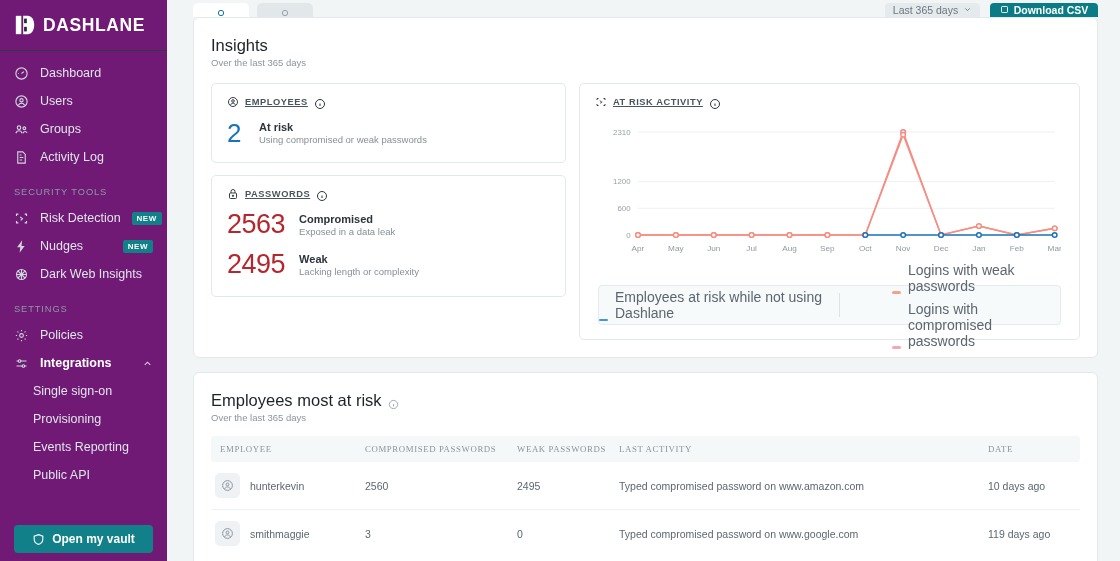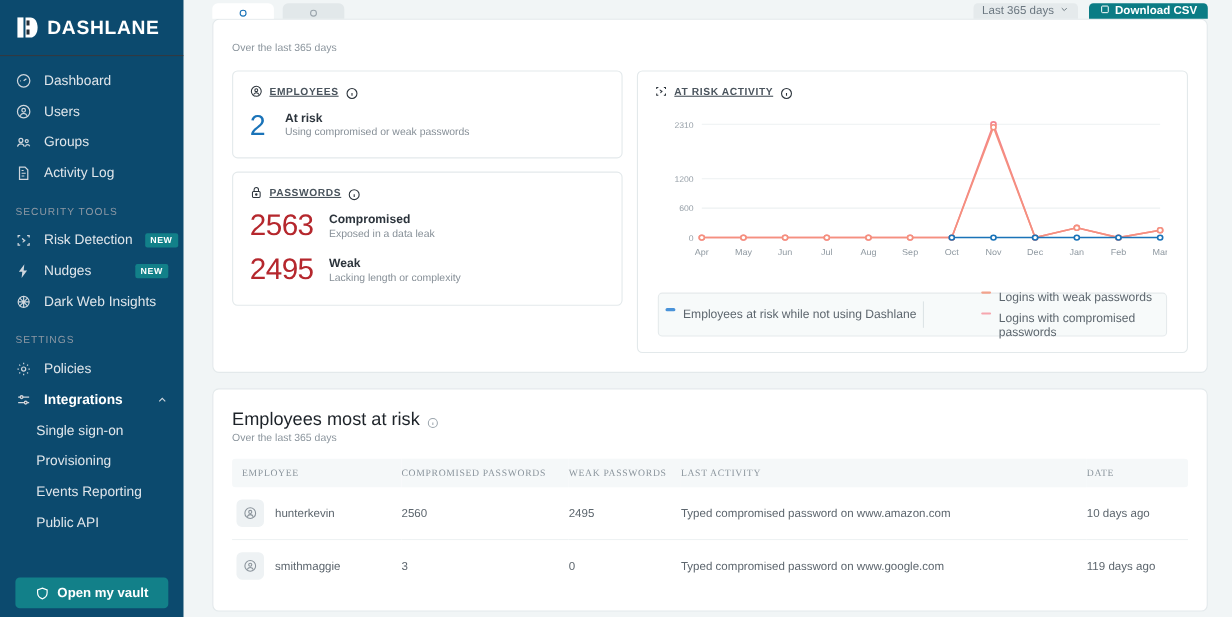--- a/index.html
+++ b/index.html
@@ -7,21 +7,21 @@
     width: 1120px; height: 561px;
     overflow: hidden;
     font-family: "Liberation Sans", sans-serif;
     background: #f1f5f6;
   }
   .app { display: flex; width: 1120px; height: 561px; }
 
   
   .sidebar {
     width: 167px; height: 561px;
-    background: #0c4a6e;
+    background: #701a75;
     flex: 0 0 167px;
     position: relative;
     color: #e9edf0;
   }
   .brand {
     height: 51px;
     display: flex; align-items: center;
     padding-left: 14px;
     border-bottom: 1px solid #313942;
   }
@@ -172,21 +172,21 @@
   .legend-box {
     margin: 0 18px 14px 18px;
     border: 1px solid #e5eaec; background: #f7fafa;
     border-radius: 4px;
     display: flex; align-items: center;
     height: 40px;
   }
   .legend-left { flex: 0 0 240px; display:flex; align-items:center; justify-content:center; }
   .legend-div { width: 1px; align-self: stretch; background: #dde4e6; margin: 7px 0; }
   .legend-right { flex: 1; padding-left: 52px; display: flex; flex-direction: column; gap: 7px; }
-  .legend-item { display: flex; align-items: flex-start; gap: 7px; font-size: 11px; color: #5d666e; }
+  .legend-item { display: flex; align-items: flex-end; gap: 7px; font-size: 14px; color: #5d666e; }
   .legend-dash { width: 9px; height: 2.5px; border-radius: 2px; flex: 0 0 9px; }
 
   
   .tbl { width: 100%; border-collapse: collapse; margin-top: 13px; }
   .tbl thead th {
     background: #f5f8f9;
     font-size: 8.8px; letter-spacing: .6px; font-weight: normal;
     color: #8b959d; text-transform: uppercase;
     text-align: left; padding: 8px 0 8px 0; height: 22px; font-family: Liberation Serif, serif;
   }
@@ -398,20 +398,21 @@
                 <rect x="4" y="4" width="16" height="16" rx="2"></rect>
               </svg>
           </span>
           <span>Download CSV</span>
         </button>
       </div>
     </div>
 
     <section class="panel">
       <div class="panel-pad">
+        <h2 class="panel-title">Insights</h2>
         <div class="panel-sub">Over the last 365 days</div>
 
         <div class="insights-grid">
 
           <div class="col-left">
 
             <div class="card" style="height:80px">
               <div class="card-head">
                 <span>
                   <svg viewBox="0 0 24 24" fill="none" stroke="currentColor" stroke-width="1.9">

